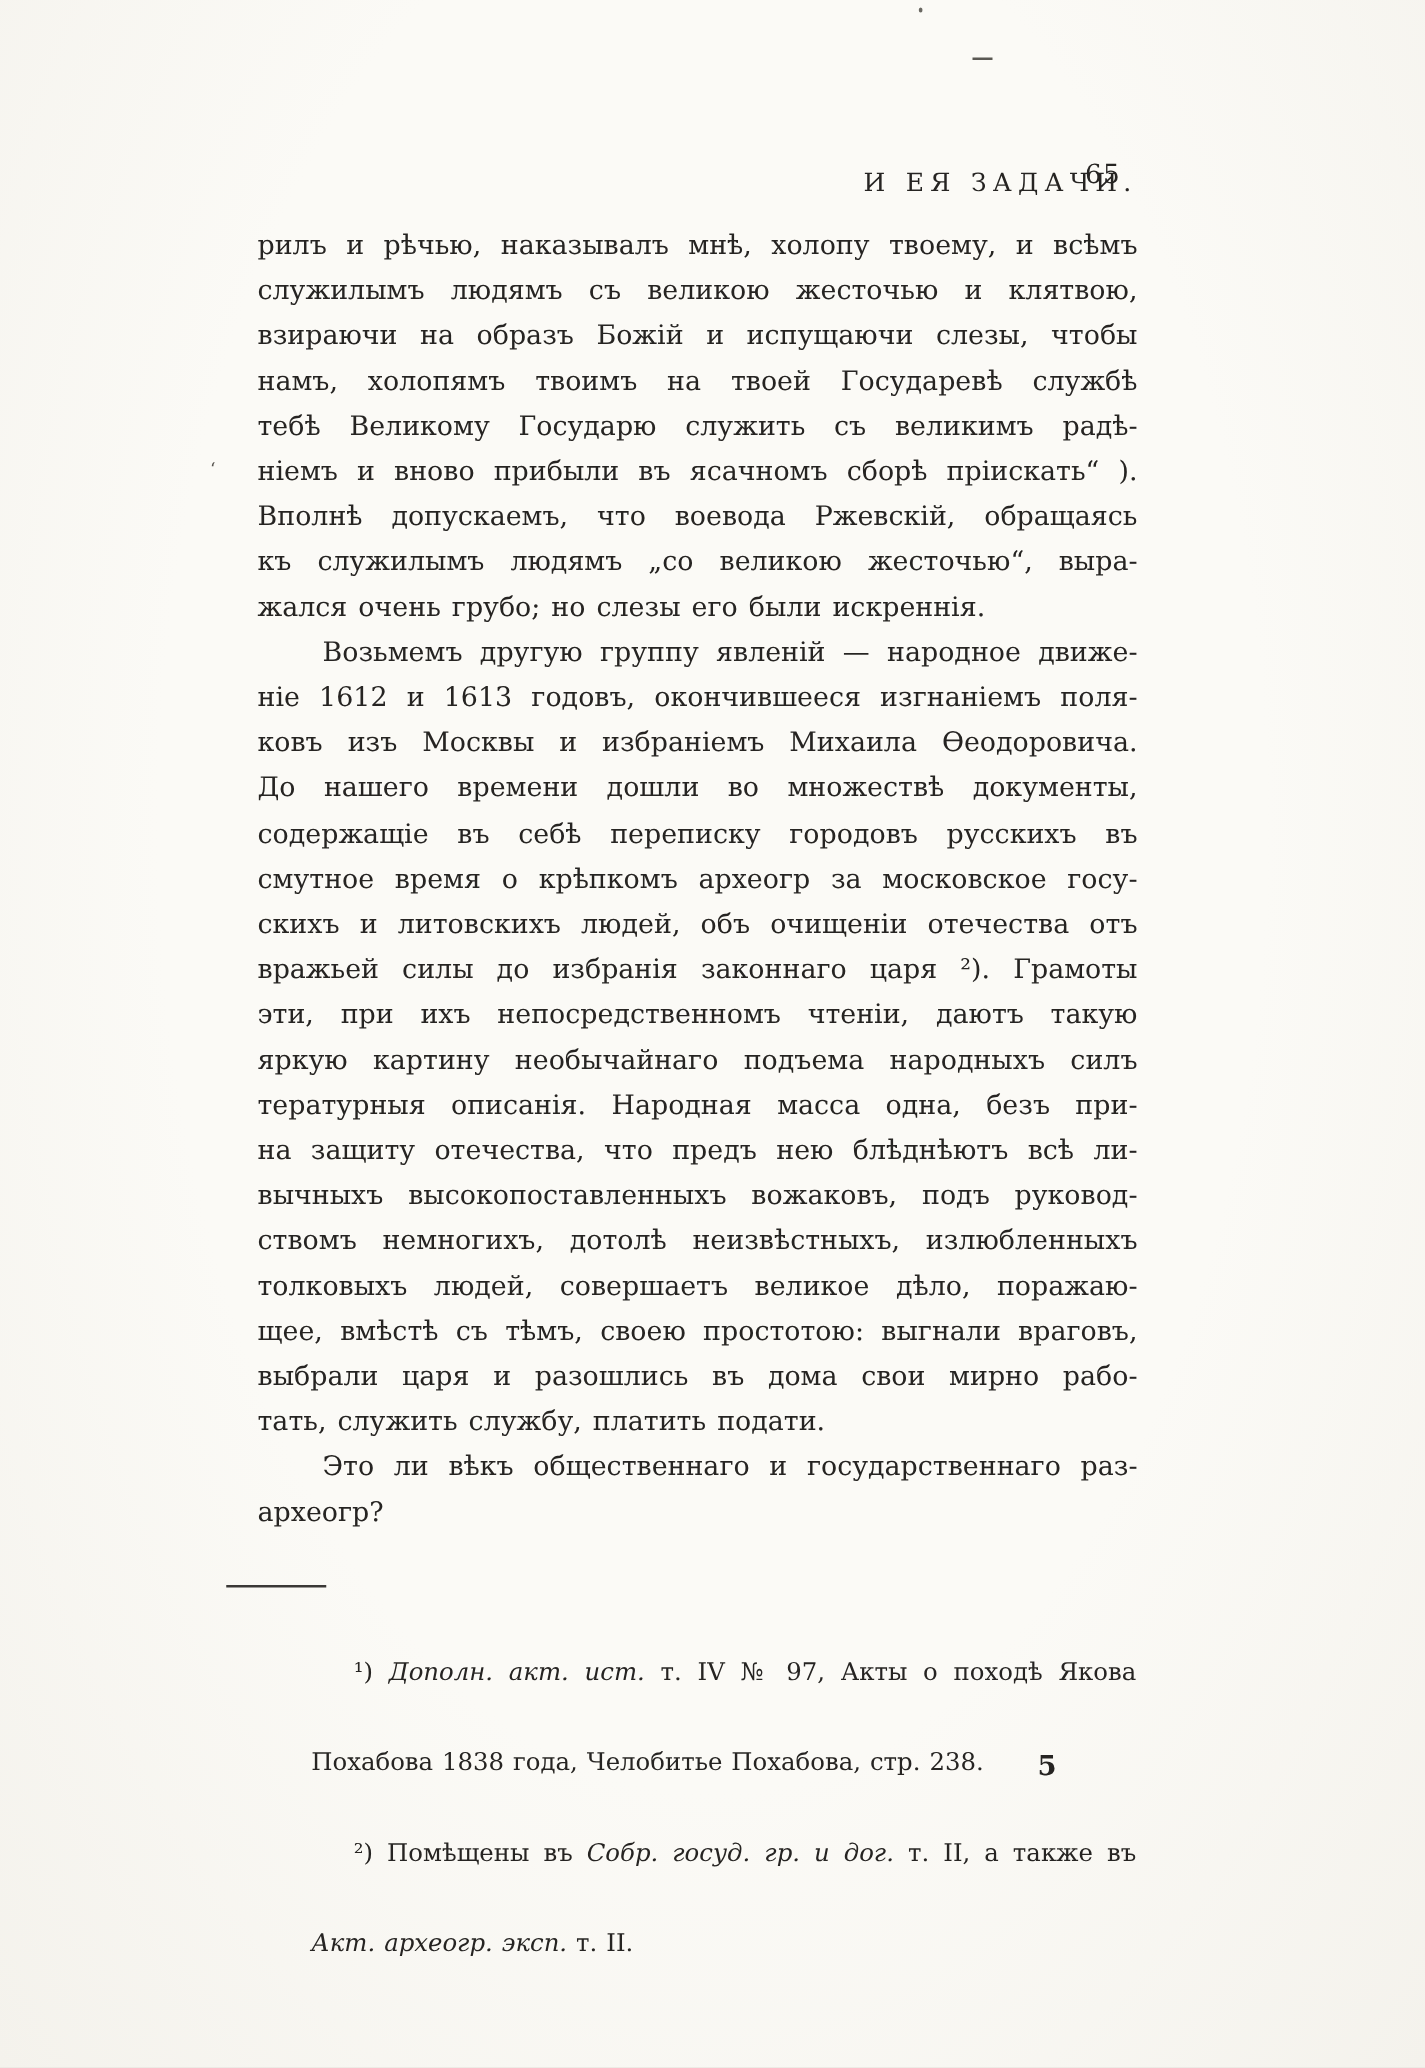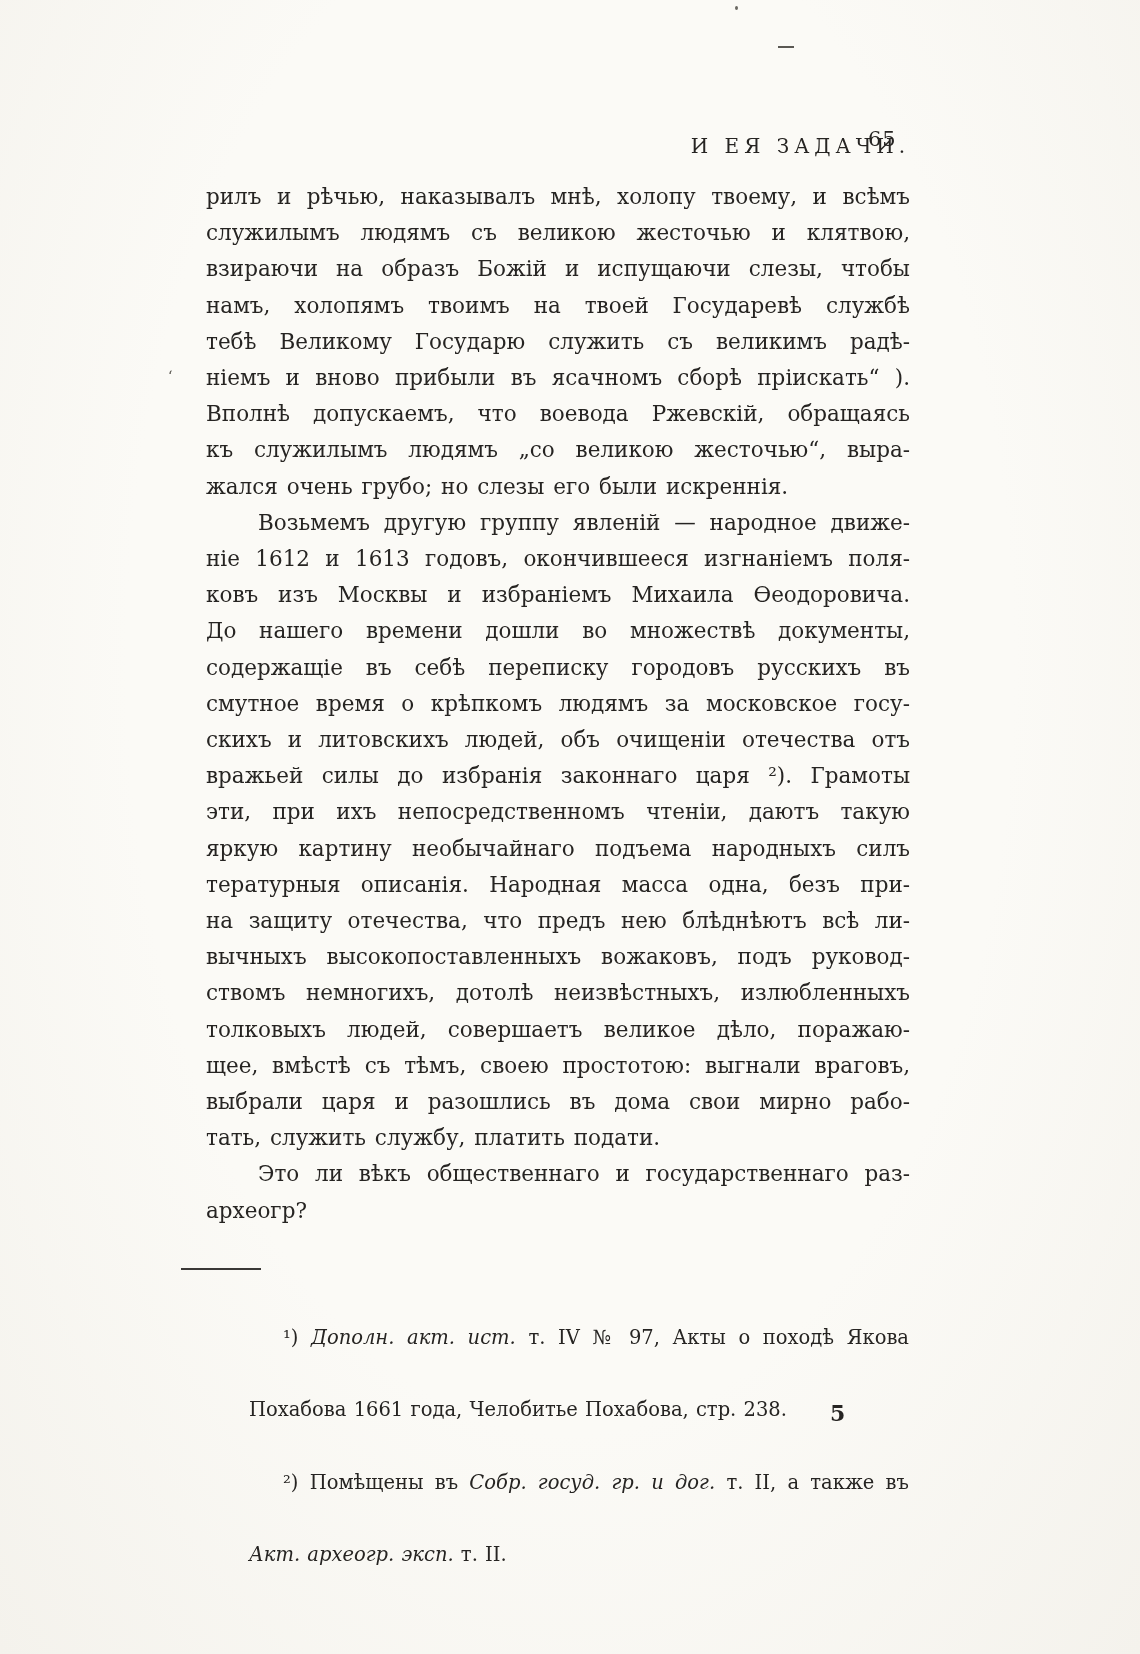--- a/index.html
+++ b/index.html
@@ -96,41 +96,41 @@
       <div class="line">тебѣ Великому Государю служить съ великимъ радѣ-</div>
       <div class="line">ніемъ и вново прибыли въ ясачномъ сборѣ пріискать“ ).</div>
       <div class="line">Вполнѣ допускаемъ, что воевода Ржевскій, обращаясь</div>
       <div class="line">къ служилымъ людямъ „со великою жесточью“, выра-</div>
       <div class="line end">жался очень грубо; но слезы его были искреннія.</div>
       <div class="line indent">Возьмемъ другую группу явленій — народное движе-</div>
       <div class="line">ніе 1612 и 1613 годовъ, окончившееся изгнаніемъ поля-</div>
       <div class="line">ковъ изъ Москвы и избраніемъ Михаила Ѳеодоровича.</div>
       <div class="line">До нашего времени дошли во множествѣ документы,</div>
       <div class="line">содержащіе въ себѣ переписку городовъ русскихъ въ</div>
-      <div class="line">смутное время о крѣпкомъ людямъ за московское госу-</div>
+      <div class="line">смутное время о крѣпкомъ археогр за московское госу-</div>
       <div class="line">скихъ и литовскихъ людей, объ очищеніи отечества отъ</div>
       <div class="line">вражьей силы до избранія законнаго царя ²). Грамоты</div>
       <div class="line">эти, при ихъ непосредственномъ чтеніи, даютъ такую</div>
       <div class="line">яркую картину необычайнаго подъема народныхъ силъ</div>
       <div class="line">тературныя описанія. Народная масса одна, безъ при-</div>
       <div class="line">на защиту отечества, что предъ нею блѣднѣютъ всѣ ли-</div>
       <div class="line">вычныхъ высокопоставленныхъ вожаковъ, подъ руковод-</div>
       <div class="line">ствомъ немногихъ, дотолѣ неизвѣстныхъ, излюбленныхъ</div>
       <div class="line">толковыхъ людей, совершаетъ великое дѣло, поражаю-</div>
       <div class="line">щее, вмѣстѣ съ тѣмъ, своею простотою: выгнали враговъ,</div>
       <div class="line">выбрали царя и разошлись въ дома свои мирно рабо-</div>
       <div class="line end">тать, служить службу, платить подати.</div>
       <div class="line indent">Это ли вѣкъ общественнаго и государственнаго раз-</div>
       <div class="line end">археогр?</div>
     </div>
 
   <div class="fn-rule"></div>
 
   <div class="footnotes">
       <div class="fline indent"><span>¹) </span><span class="it">Дополн. акт. ист.</span><span> т. IV № 97, Акты о походѣ Якова</span></div>
-      <div class="fline end"><span>Похабова 1661 года, Челобитье Похабова, стр. 238.</span></div>
+      <div class="fline end"><span>Похабова 1838 года, Челобитье Похабова, стр. 238.</span></div>
       <div class="fline indent"><span>²) Помѣщены въ </span><span class="it">Собр. госуд. гр. и дог.</span><span> т. II, а также въ</span></div>
       <div class="fline end"><span class="it">Акт. археогр. эксп.</span><span> т. II.</span></div>
     </div>
 
   <div class="signature">5</div>
 
 </div>
 
 </body></html>

